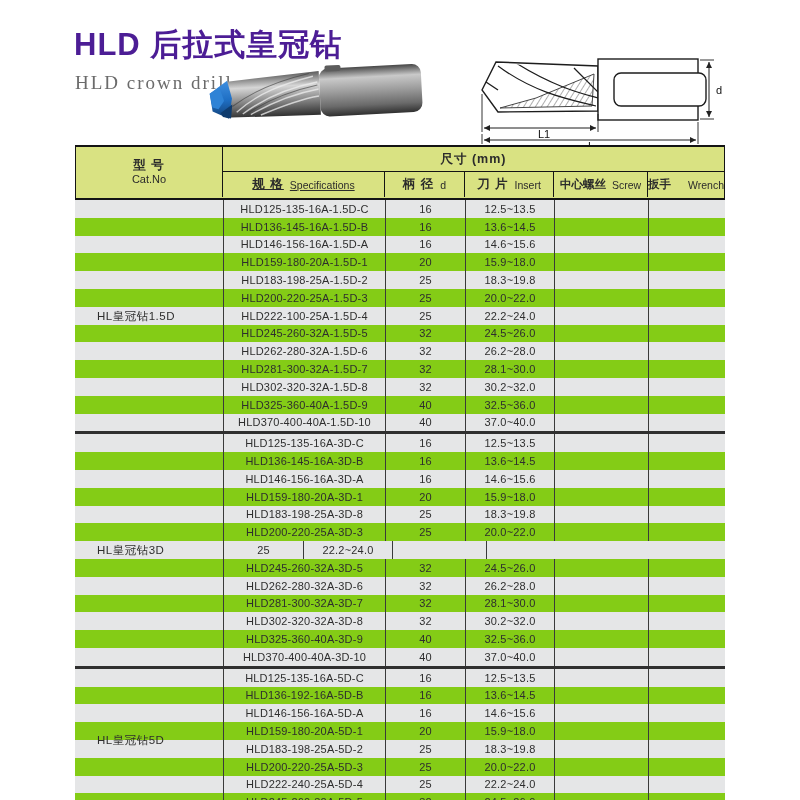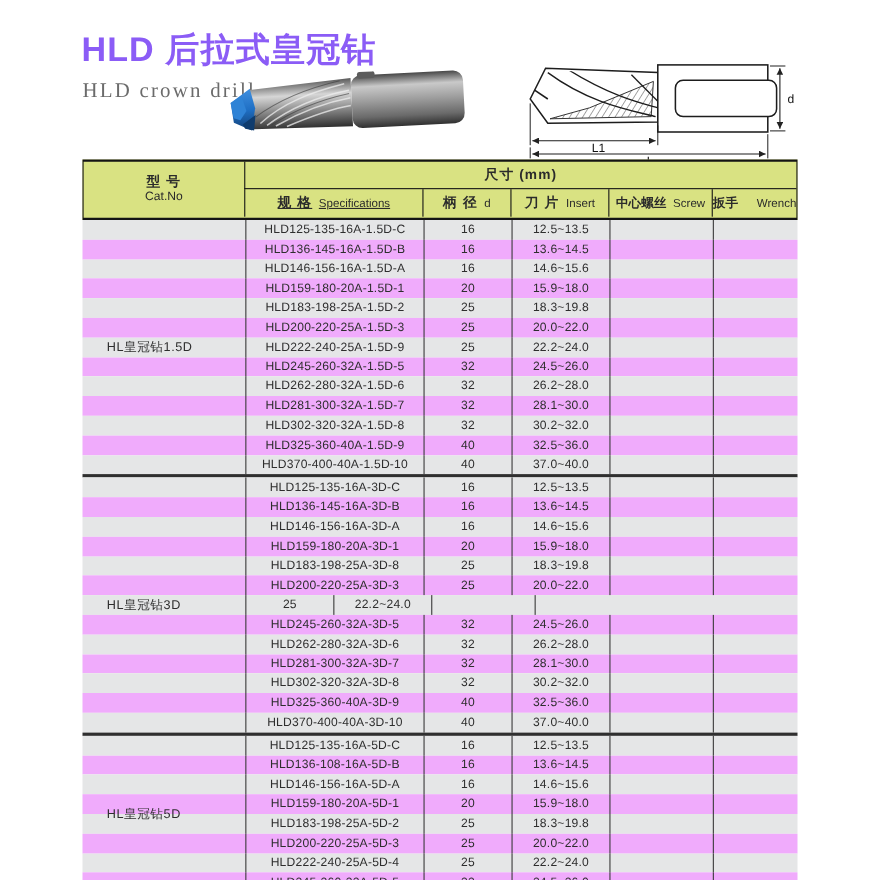--- a/index.html
+++ b/index.html
@@ -1,21 +1,21 @@
 <!DOCTYPE html>
 <html><head>
 <meta charset="utf-8">
 <style>
   html,body{margin:0;padding:0;background:#fff;}
   .page{position:relative;width:800px;height:800px;background:#fff;overflow:hidden;
         font-family:"Liberation Sans","DejaVu Sans",sans-serif;color:#2b2b2b;}
 
   
   .title{position:absolute;left:74px;top:24px;font-size:31px;font-weight:bold;
-         color:#8b5cf6;letter-spacing:1px;}
+         color:#4c1d95;letter-spacing:1px;}
   .subtitle{position:absolute;left:75px;top:72px;font-family:"Liberation Serif","DejaVu Serif",serif;
             font-size:19px;color:#6b6b6b;letter-spacing:2px;}
   .drill-photo{position:absolute;left:198px;top:52px;}
   .tech-drawing{position:absolute;left:476px;top:50px;}
 
   
   .spec-table{position:absolute;left:75px;top:145px;width:650px;font-size:11px;}
   .thead{border:1px solid #141414;border-top:2px solid #141414;border-bottom:2px solid #141414;
          background:#d9e282;box-sizing:border-box;}
   .thead .hrow{display:flex;}
@@ -27,21 +27,21 @@
   .zh{font-weight:bold;font-size:12.5px;letter-spacing:1px;}
   .en{font-size:10.5px;margin-left:6px;}
   .hrow2 .hcell{height:25px;}
   .w-spec{width:162px;} .w-d{width:80px;} .w-ins{width:89px;} .w-scr{width:94px;} .w-wr{width:77px;justify-content:space-between;}
 
   .tbody{}
   .group{position:relative;}
   .group + .group{border-top:3px solid #2f2f2f;}
   .trow{display:flex;height:17.8px;}
   .trow.odd{background:#e5e6e7;}
-  .trow.even{background:#f0abfc;}
+  .trow.even{background:#84cc16;}
   .tcell{box-sizing:border-box;display:flex;align-items:center;justify-content:center;
          color:#2e2e2e;letter-spacing:0.2px;}
   .tcell.b{border-left:1px solid #3a3a3a;}
   .group-label{position:absolute;left:0;top:50%;transform:translateY(-50%);width:148px;
                text-align:left;font-size:11.5px;color:#2e2e2e;letter-spacing:0.5px;padding-left:22px;}
 </style>
 </head>
 <body>
 
 <div class="page">
@@ -231,21 +231,21 @@
     <div class="tcell" style="width:148px;"></div>
     <div class="tcell b w-spec">HLD200-220-25A-1.5D-3</div>
     <div class="tcell b w-d">25</div>
     <div class="tcell b w-ins">20.0~22.0</div>
     <div class="tcell b w-scr"></div>
     <div class="tcell b w-wr"></div>
   </div>
 
   <div class="trow odd">
     <div class="tcell" style="width:148px;"></div>
-    <div class="tcell b w-spec">HLD222-240-25A-1.5D-9</div>
+    <div class="tcell b w-spec">HLD222-100-25A-1.5D-4</div>
     <div class="tcell b w-d">25</div>
     <div class="tcell b w-ins">22.2~24.0</div>
     <div class="tcell b w-scr"></div>
     <div class="tcell b w-wr"></div>
   </div>
 
   <div class="trow even">
     <div class="tcell" style="width:148px;"></div>
     <div class="tcell b w-spec">HLD245-260-32A-1.5D-5</div>
     <div class="tcell b w-d">32</div>
@@ -429,21 +429,21 @@
     <div class="tcell" style="width:148px;"></div>
     <div class="tcell b w-spec">HLD125-135-16A-5D-C</div>
     <div class="tcell b w-d">16</div>
     <div class="tcell b w-ins">12.5~13.5</div>
     <div class="tcell b w-scr"></div>
     <div class="tcell b w-wr"></div>
   </div>
 
   <div class="trow even">
     <div class="tcell" style="width:148px;"></div>
-    <div class="tcell b w-spec">HLD136-108-16A-5D-B</div>
+    <div class="tcell b w-spec">HLD136-192-16A-5D-B</div>
     <div class="tcell b w-d">16</div>
     <div class="tcell b w-ins">13.6~14.5</div>
     <div class="tcell b w-scr"></div>
     <div class="tcell b w-wr"></div>
   </div>
 
   <div class="trow odd">
     <div class="tcell" style="width:148px;"></div>
     <div class="tcell b w-spec">HLD146-156-16A-5D-A</div>
     <div class="tcell b w-d">16</div>

